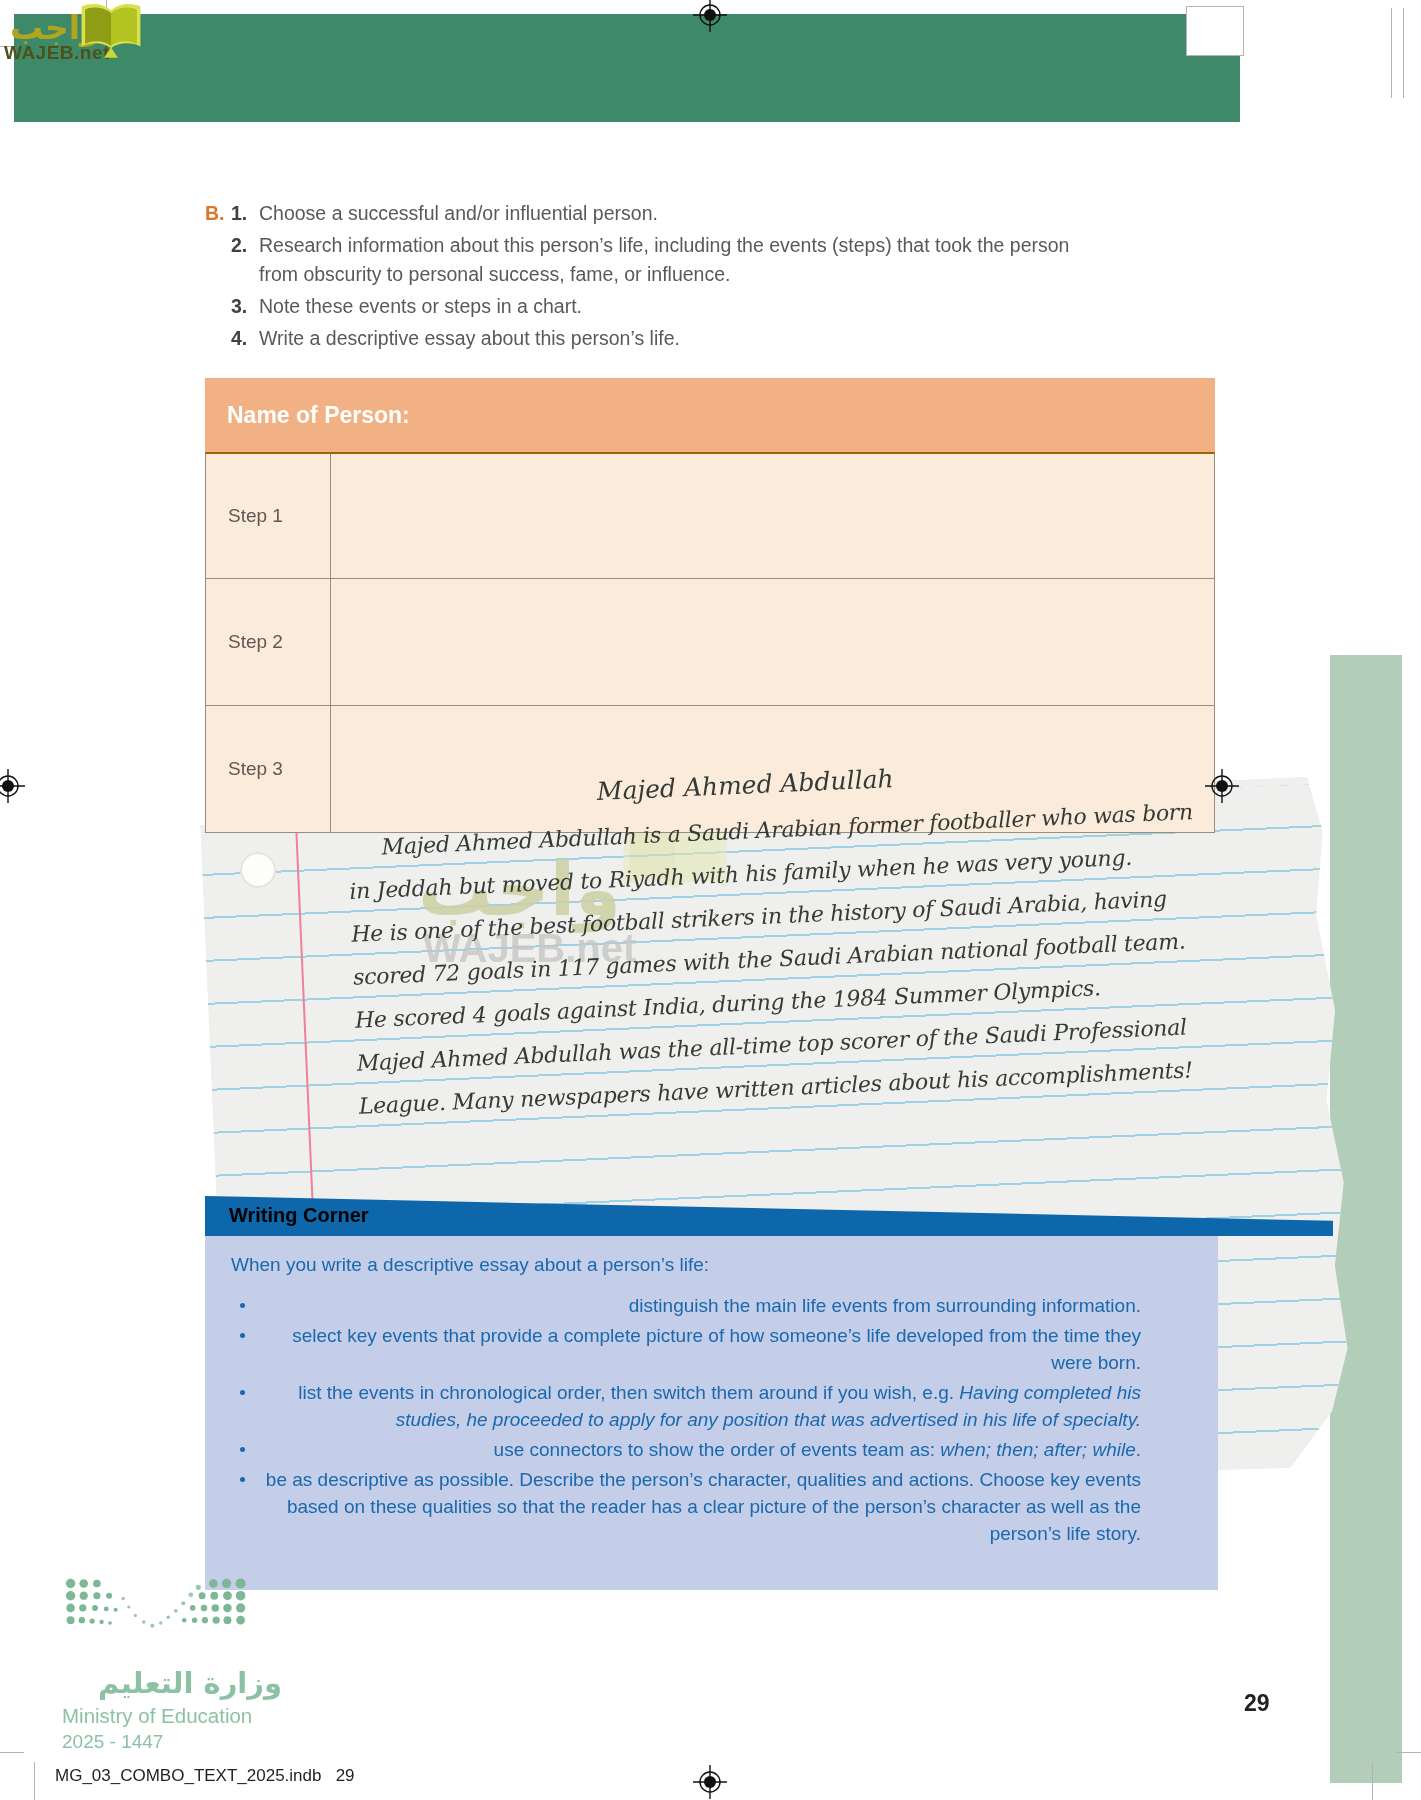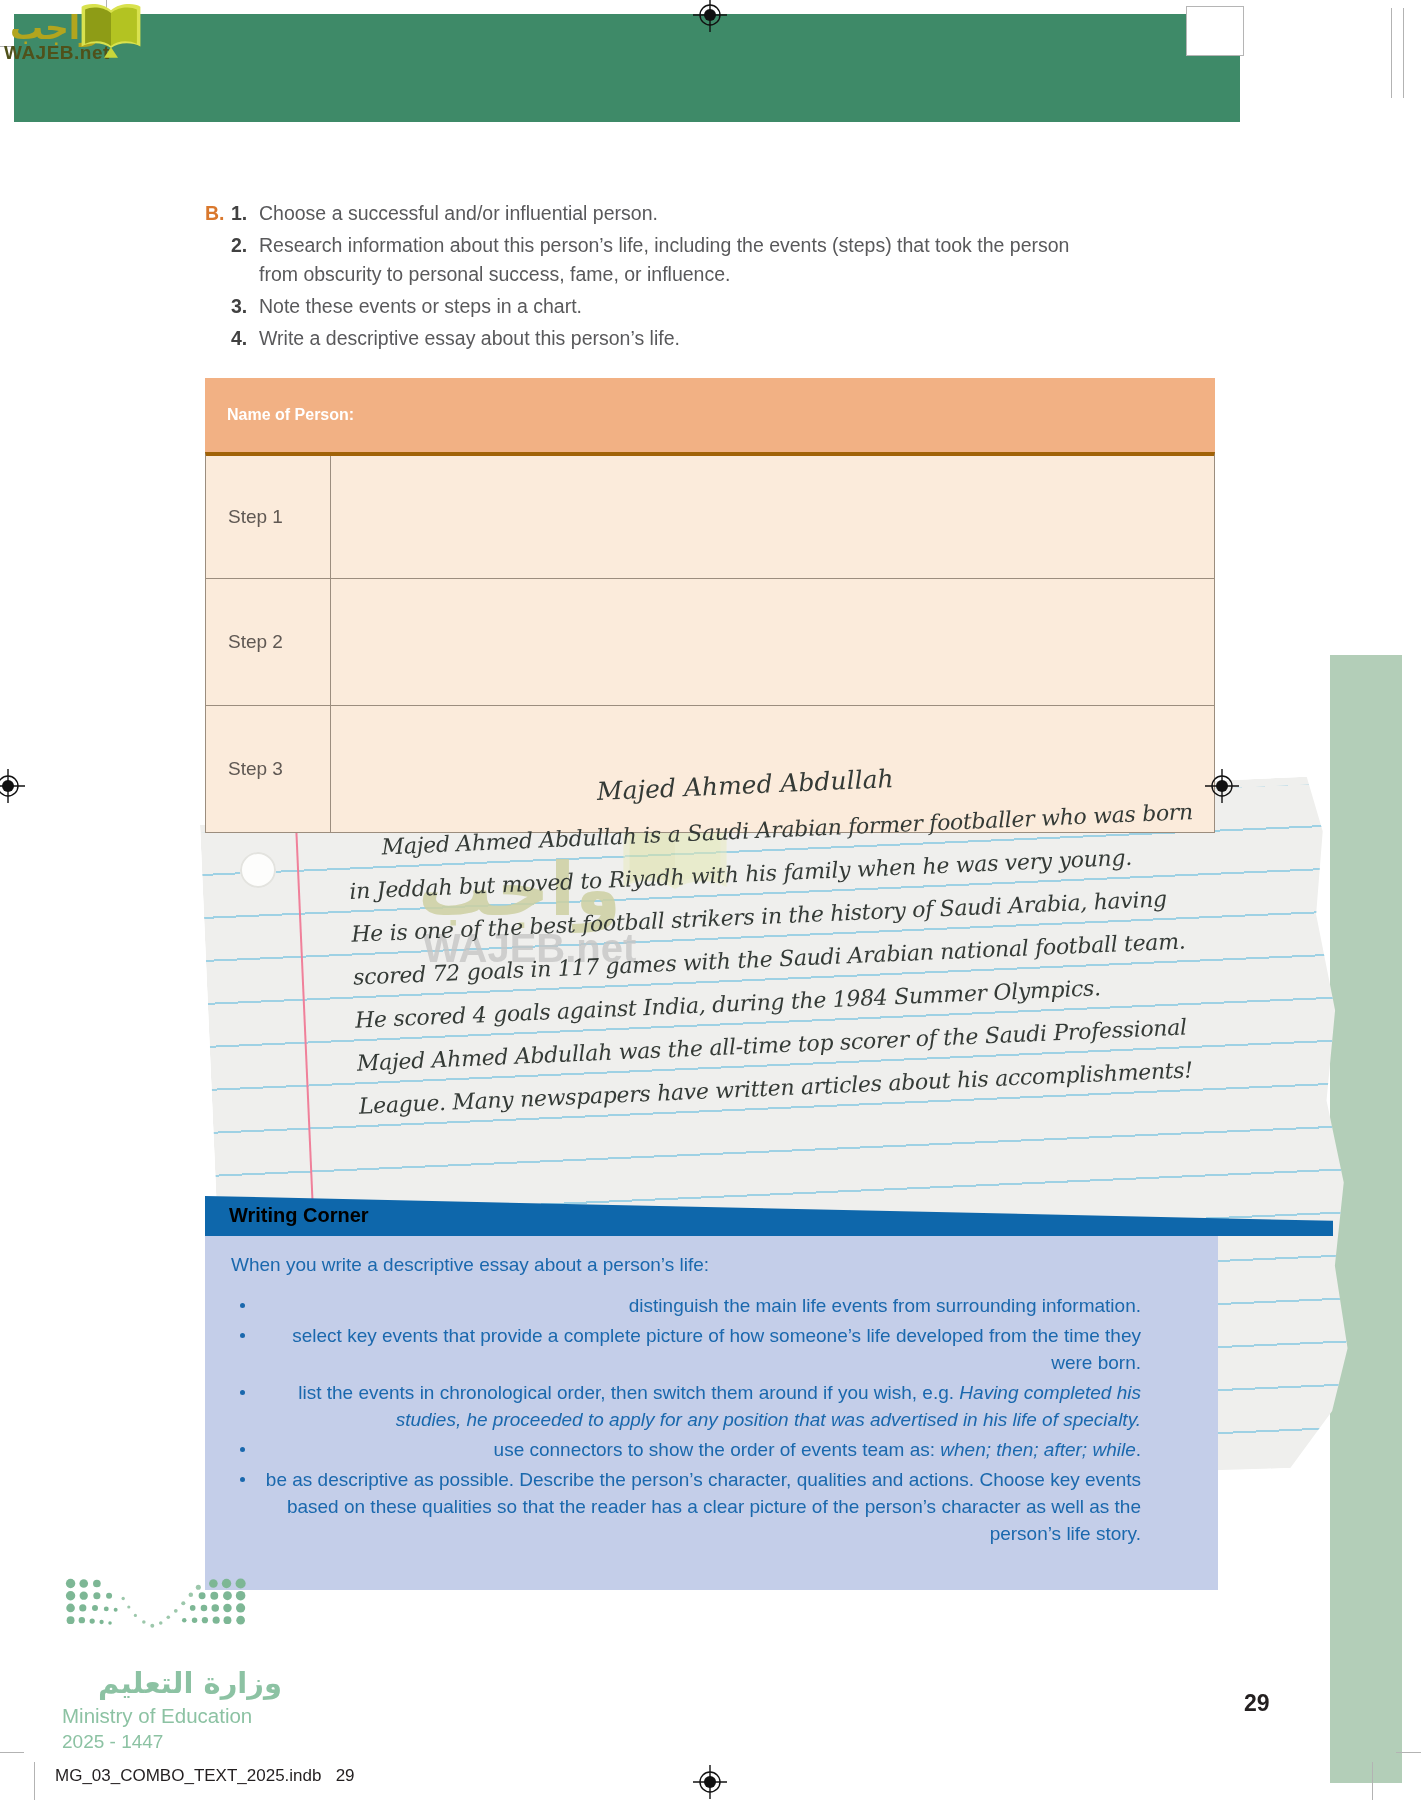--- a/index.html
+++ b/index.html
@@ -16,24 +16,24 @@
 
   
   .instructions{position:absolute;left:205px;top:199px;width:880px;font-size:19.5px;color:#59595b;z-index:6;}
   .instr-row{display:flex;line-height:29px;margin-bottom:3px;}
   .sec{width:26px;flex:none;font-weight:bold;color:#d9782d;}
   .num{width:28px;flex:none;font-weight:bold;color:#414141;}
   .itxt{flex:1;max-width:815px;}
 
   
   .ptable{position:absolute;left:205px;top:378px;width:1010px;z-index:4;box-sizing:border-box;}
-  .ptable-header{height:74px;background:#f2b184;color:#ffffff;font-weight:bold;font-size:16px;
+  .ptable-header{height:74px;background:#f2b184;color:#ffffff;font-weight:bold;font-size:23px;
                  display:flex;align-items:center;padding-left:22px;box-sizing:border-box;}
   .ptable-row{display:flex;height:127px;background:#fbebdb;border:1px solid #9b8d7e;border-top:none;box-sizing:border-box;}
-  .ptable-row:first-of-type{border-top:4px solid #a16207;}
+  .ptable-row:first-of-type{border-top:2px solid #a16207;}
   .cell-label{width:125px;flex:none;border-right:1px solid #9b8d7e;display:flex;align-items:center;
               padding-left:22px;color:#5f5853;font-size:19px;box-sizing:border-box;}
   .cell-value{flex:1;}
 
   
   .paper{position:absolute;left:200px;top:825px;width:1135px;height:690px;background:#efefed;
          transform:rotate(-2.5deg);transform-origin:0 0;z-index:2;
          clip-path:polygon(0 0,97.6% 0,98.8% 8%,97.9% 20%,99.2% 34%,98.1% 47%,99.3% 59%,98.2% 71%,99% 83%,97.4% 92%,93.5% 100%,60% 99.2%,28% 100%,0 99.2%);}
   .rules{position:absolute;left:0;right:0;top:8px;bottom:0;
          background:repeating-linear-gradient(to bottom,transparent 0 41px,#9ed1e4 41px 43px);}

